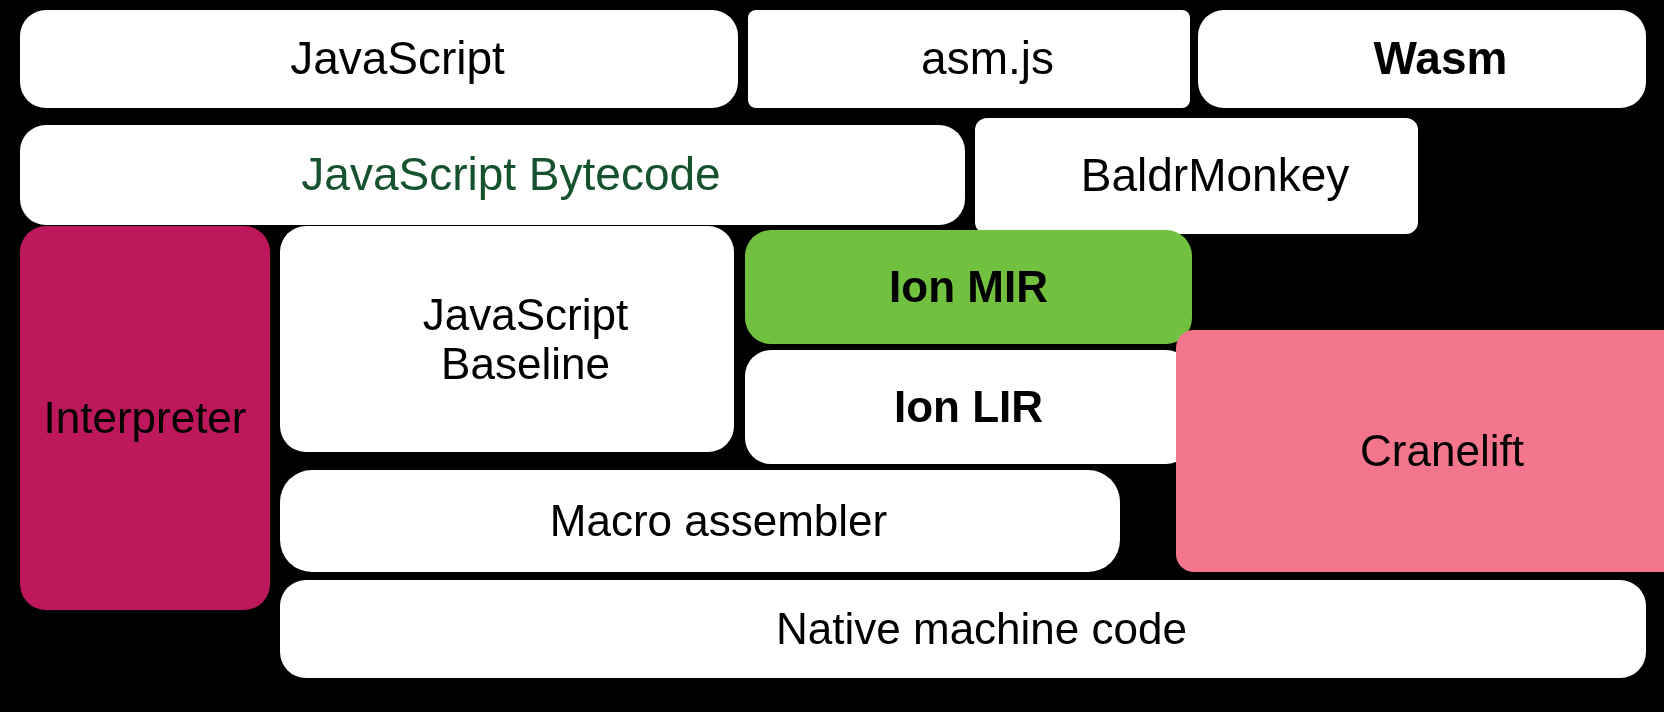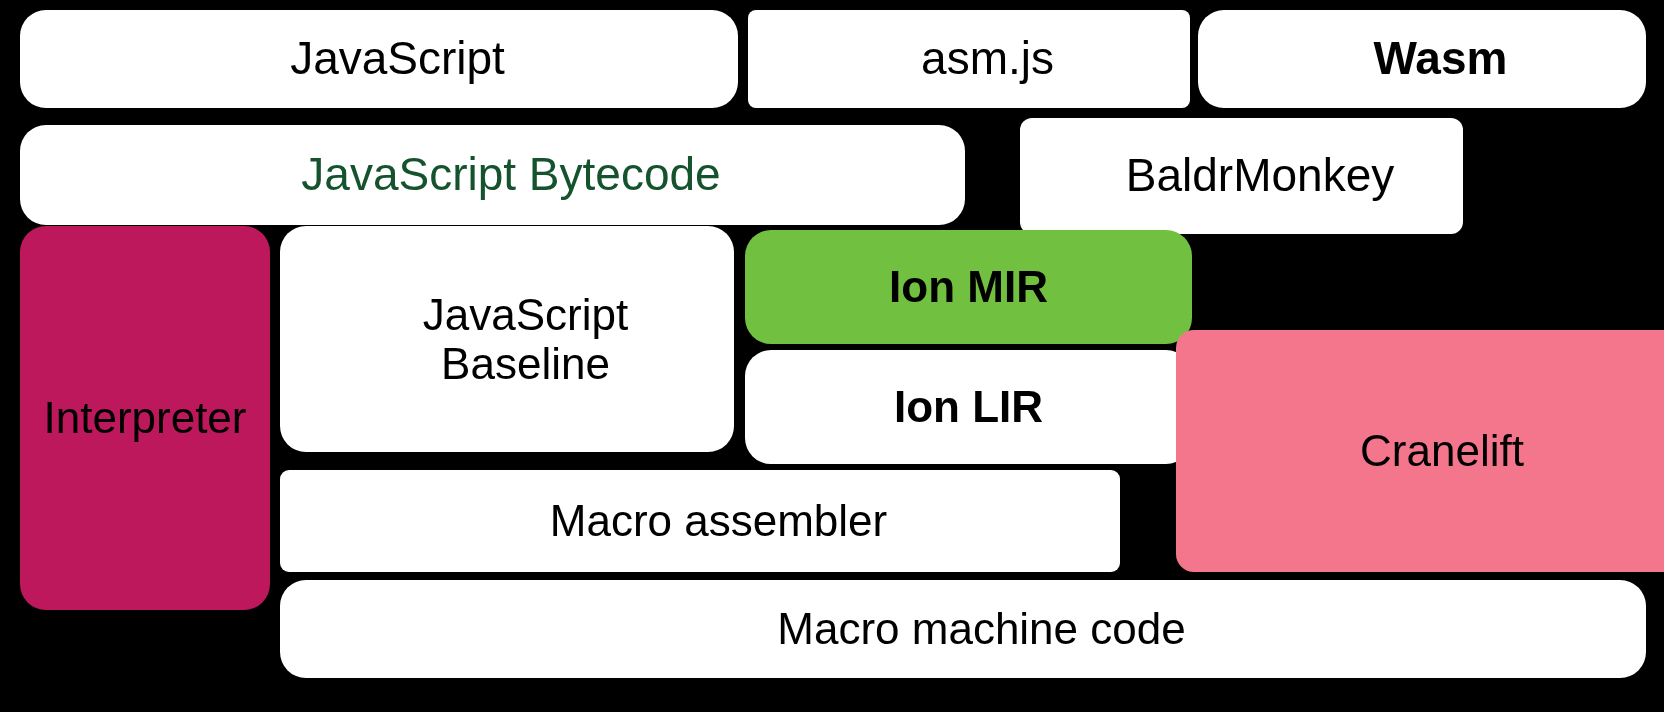--- a/index.html
+++ b/index.html
@@ -34,22 +34,22 @@
   .fill-pink  { background: #f4768c; }
 </style>
 </head>
 <body>
 
 <div id="stage" style="background: rgb(0, 0, 0);">
     <div class="node fill-white" style="left: 20px; top: 10px; width: 718px; height: 98px; font-size: 46px; border-radius: 26px; background: rgb(255, 255, 255); color: rgb(0, 0, 0);">JavaScript</div>
     <div class="node fill-white" style="left: 748px; top: 10px; width: 442px; height: 98px; font-size: 46px; border-radius: 8px; background: rgb(255, 255, 255); color: rgb(0, 0, 0);">asm.js</div>
     <div class="node fill-white" style="left: 1198px; top: 10px; width: 448px; height: 98px; font-size: 46px; border-radius: 26px; background: rgb(255, 255, 255); color: rgb(0, 0, 0); font-weight: bold;">Wasm</div>
     <div class="node fill-white" style="left: 20px; top: 118px; width: 945px; height: 100px; font-size: 46px; border-radius: 26px; background: rgb(255, 255, 255); color: #14532d; margin-top: 7px;">JavaScript Bytecode</div>
-    <div class="node fill-white" style="left: 1020px; top: 118px; width: 443px; height: 116px; font-size: 46px; border-radius: 12px; background: rgb(255, 255, 255); color: rgb(0, 0, 0);">BaldrMonkey</div>
+    <div class="node fill-white" style="left: 975px; top: 118px; width: 443px; height: 116px; font-size: 46px; border-radius: 12px; background: rgb(255, 255, 255); color: rgb(0, 0, 0);">BaldrMonkey</div>
     <div class="node fill-grey" style="left: 20px; top: 226px; width: 250px; height: 384px; font-size: 44px; border-radius: 26px; background: #be185d; color: rgb(0, 0, 0);">Interpreter</div>
     <div class="node fill-white" style="left: 280px; top: 226px; width: 454px; height: 226px; font-size: 44px; border-radius: 26px; background: rgb(255, 255, 255); color: rgb(0, 0, 0);">JavaScript
 Baseline</div>
     <div class="node fill-green" style="left: 745px; top: 230px; width: 447px; height: 114px; font-size: 44px; border-radius: 26px; background: rgb(114, 192, 64); color: rgb(0, 0, 0);">Ion MIR</div>
     <div class="node fill-green" style="left: 745px; top: 350px; width: 447px; height: 114px; font-size: 44px; border-radius: 26px; background: #ffffff; color: rgb(0, 0, 0);">Ion LIR</div>
     <div class="node fill-pink" style="left: 1128px; top: 330px; width: 532px; height: 242px; font-size: 44px; border-radius: 18px; background: rgb(244, 118, 140); color: rgb(0, 0, 0); margin-left: 48px;">Cranelift</div>
-    <div class="node fill-white" style="left: 280px; top: 470px; width: 840px; height: 102px; font-size: 44px; border-radius: 9px; background: rgb(255, 255, 255); color: rgb(0, 0, 0);">Macro assembler</div>
-    <div class="node fill-white" style="left: 280px; top: 580px; width: 1366px; height: 98px; font-size: 44px; border-radius: 26px; background: rgb(255, 255, 255); color: rgb(0, 0, 0);">Macro machine code</div>
+    <div class="node fill-white" style="left: 280px; top: 470px; width: 840px; height: 102px; font-size: 44px; border-radius: 32px; background: rgb(255, 255, 255); color: rgb(0, 0, 0);">Macro assembler</div>
+    <div class="node fill-white" style="left: 280px; top: 580px; width: 1366px; height: 98px; font-size: 44px; border-radius: 26px; background: rgb(255, 255, 255); color: rgb(0, 0, 0);">Native machine code</div>
   </div>
 
 </body></html>

